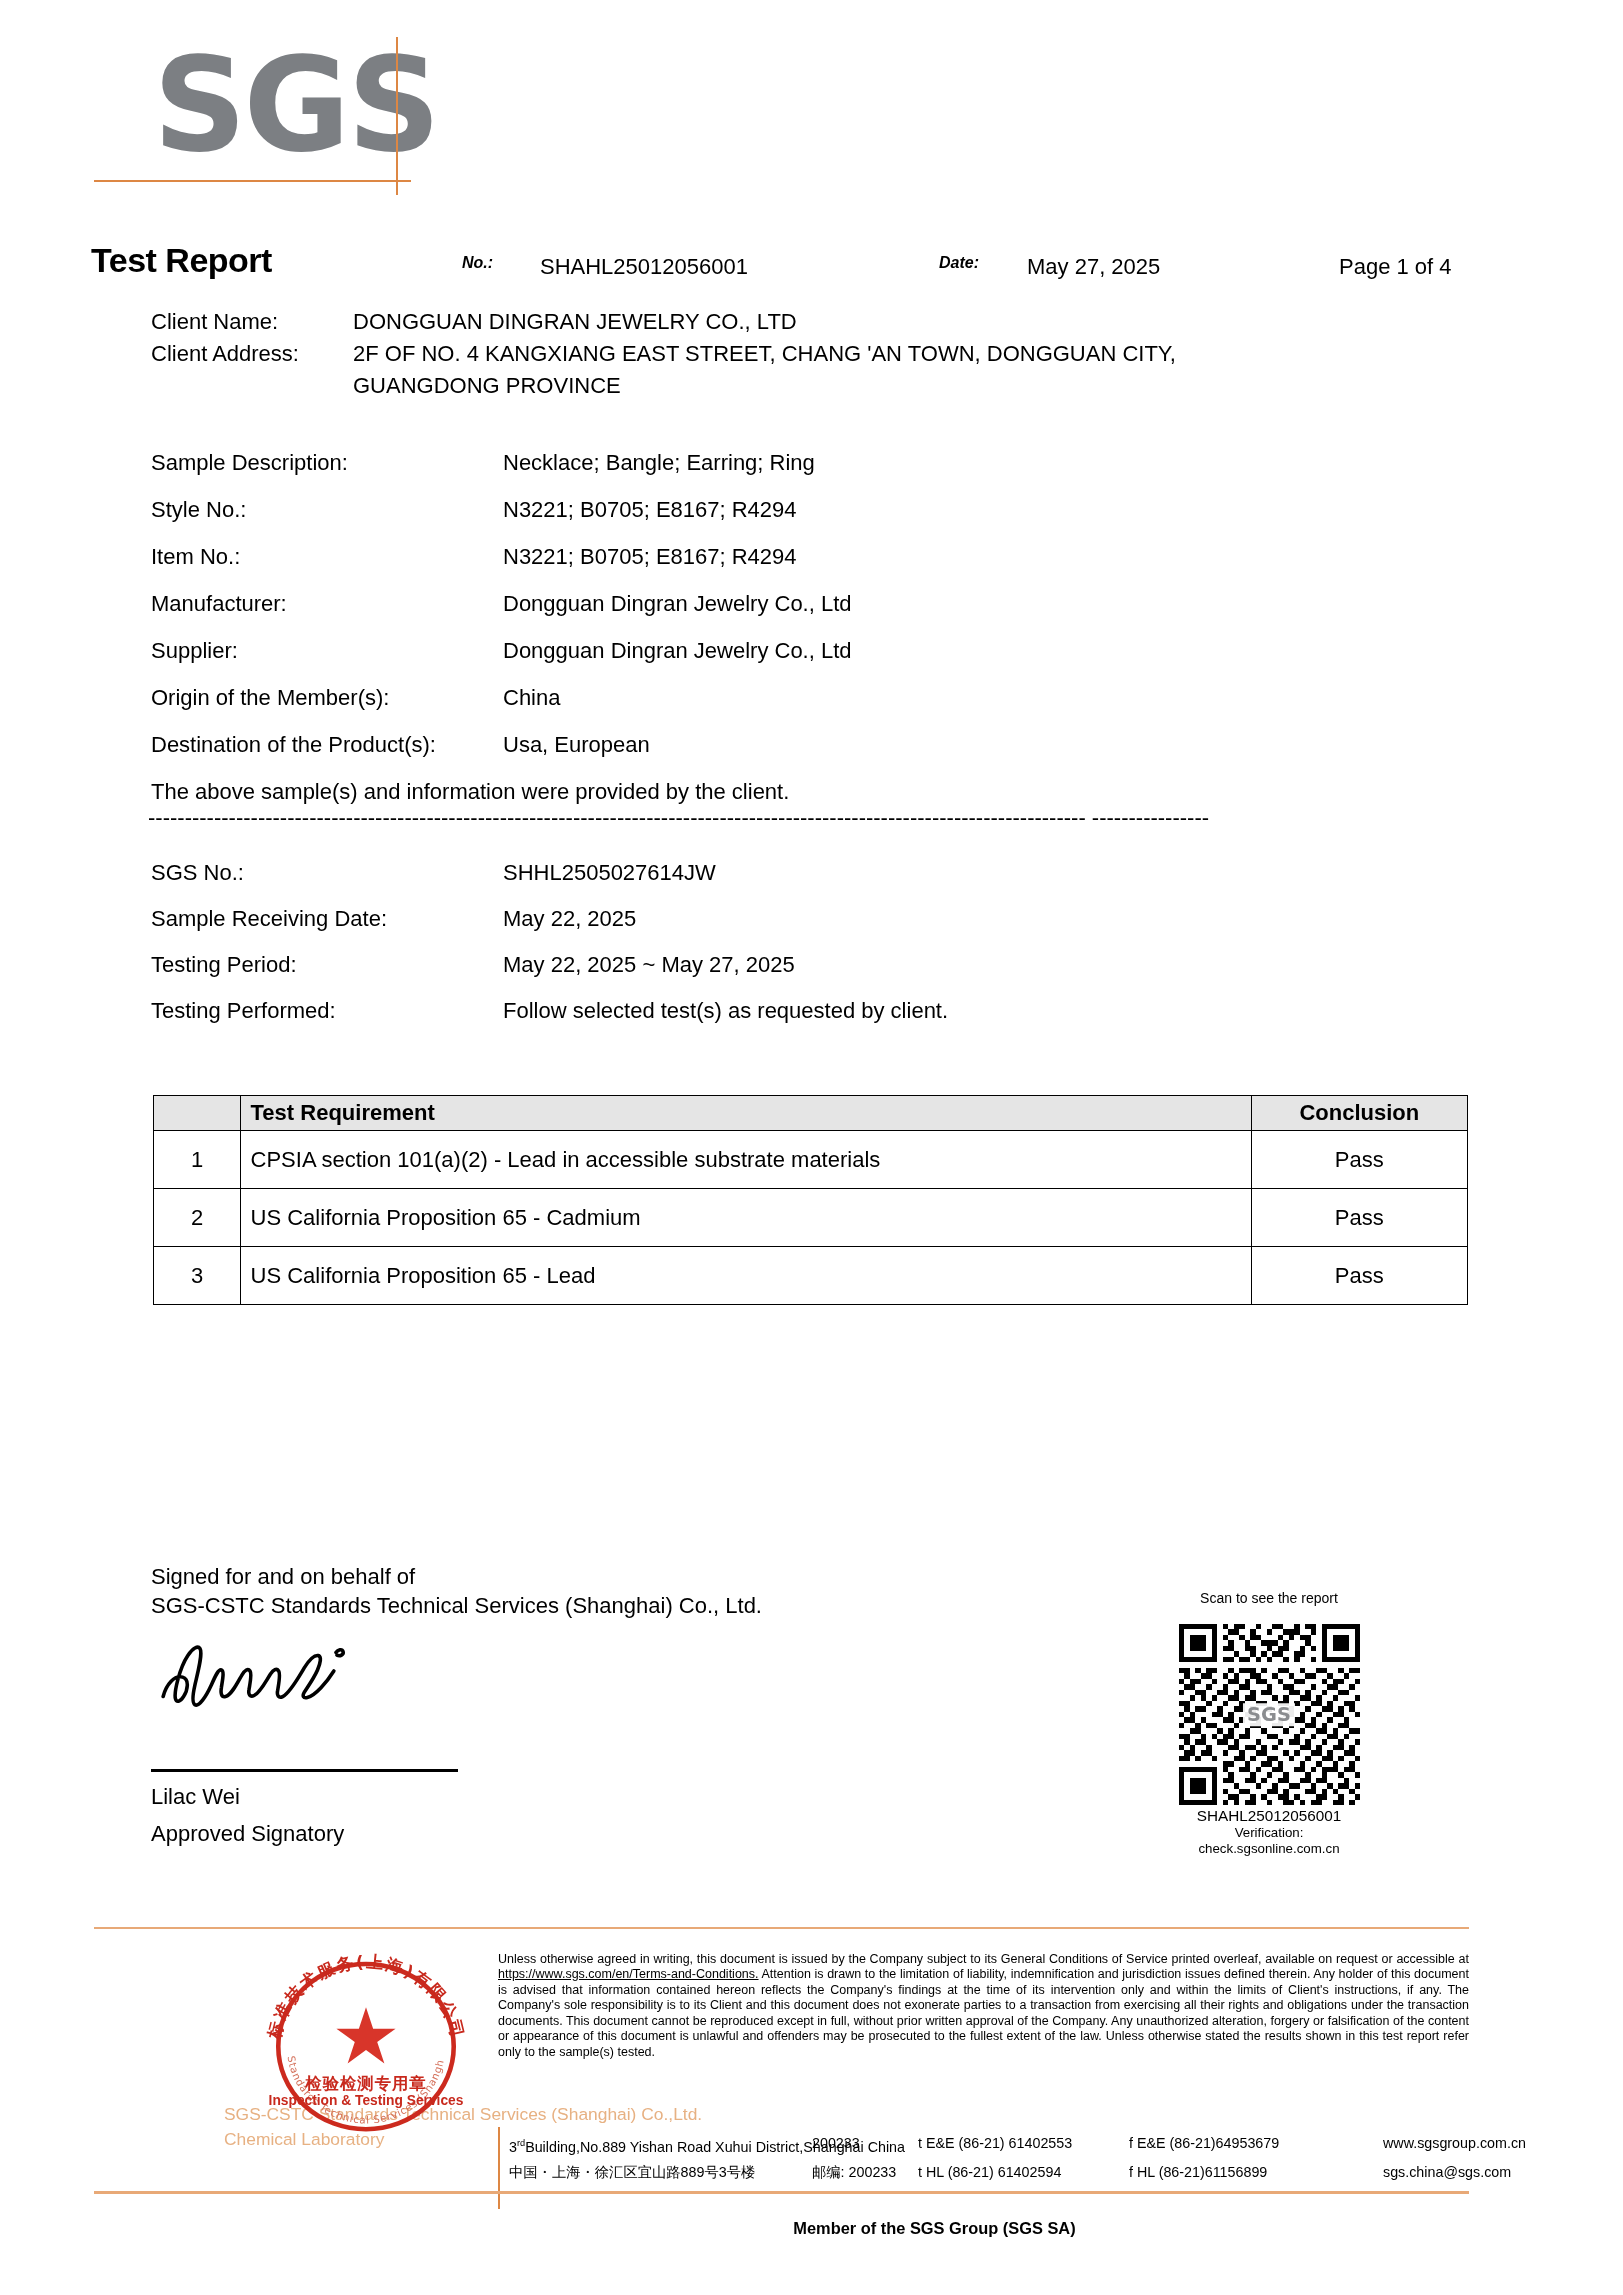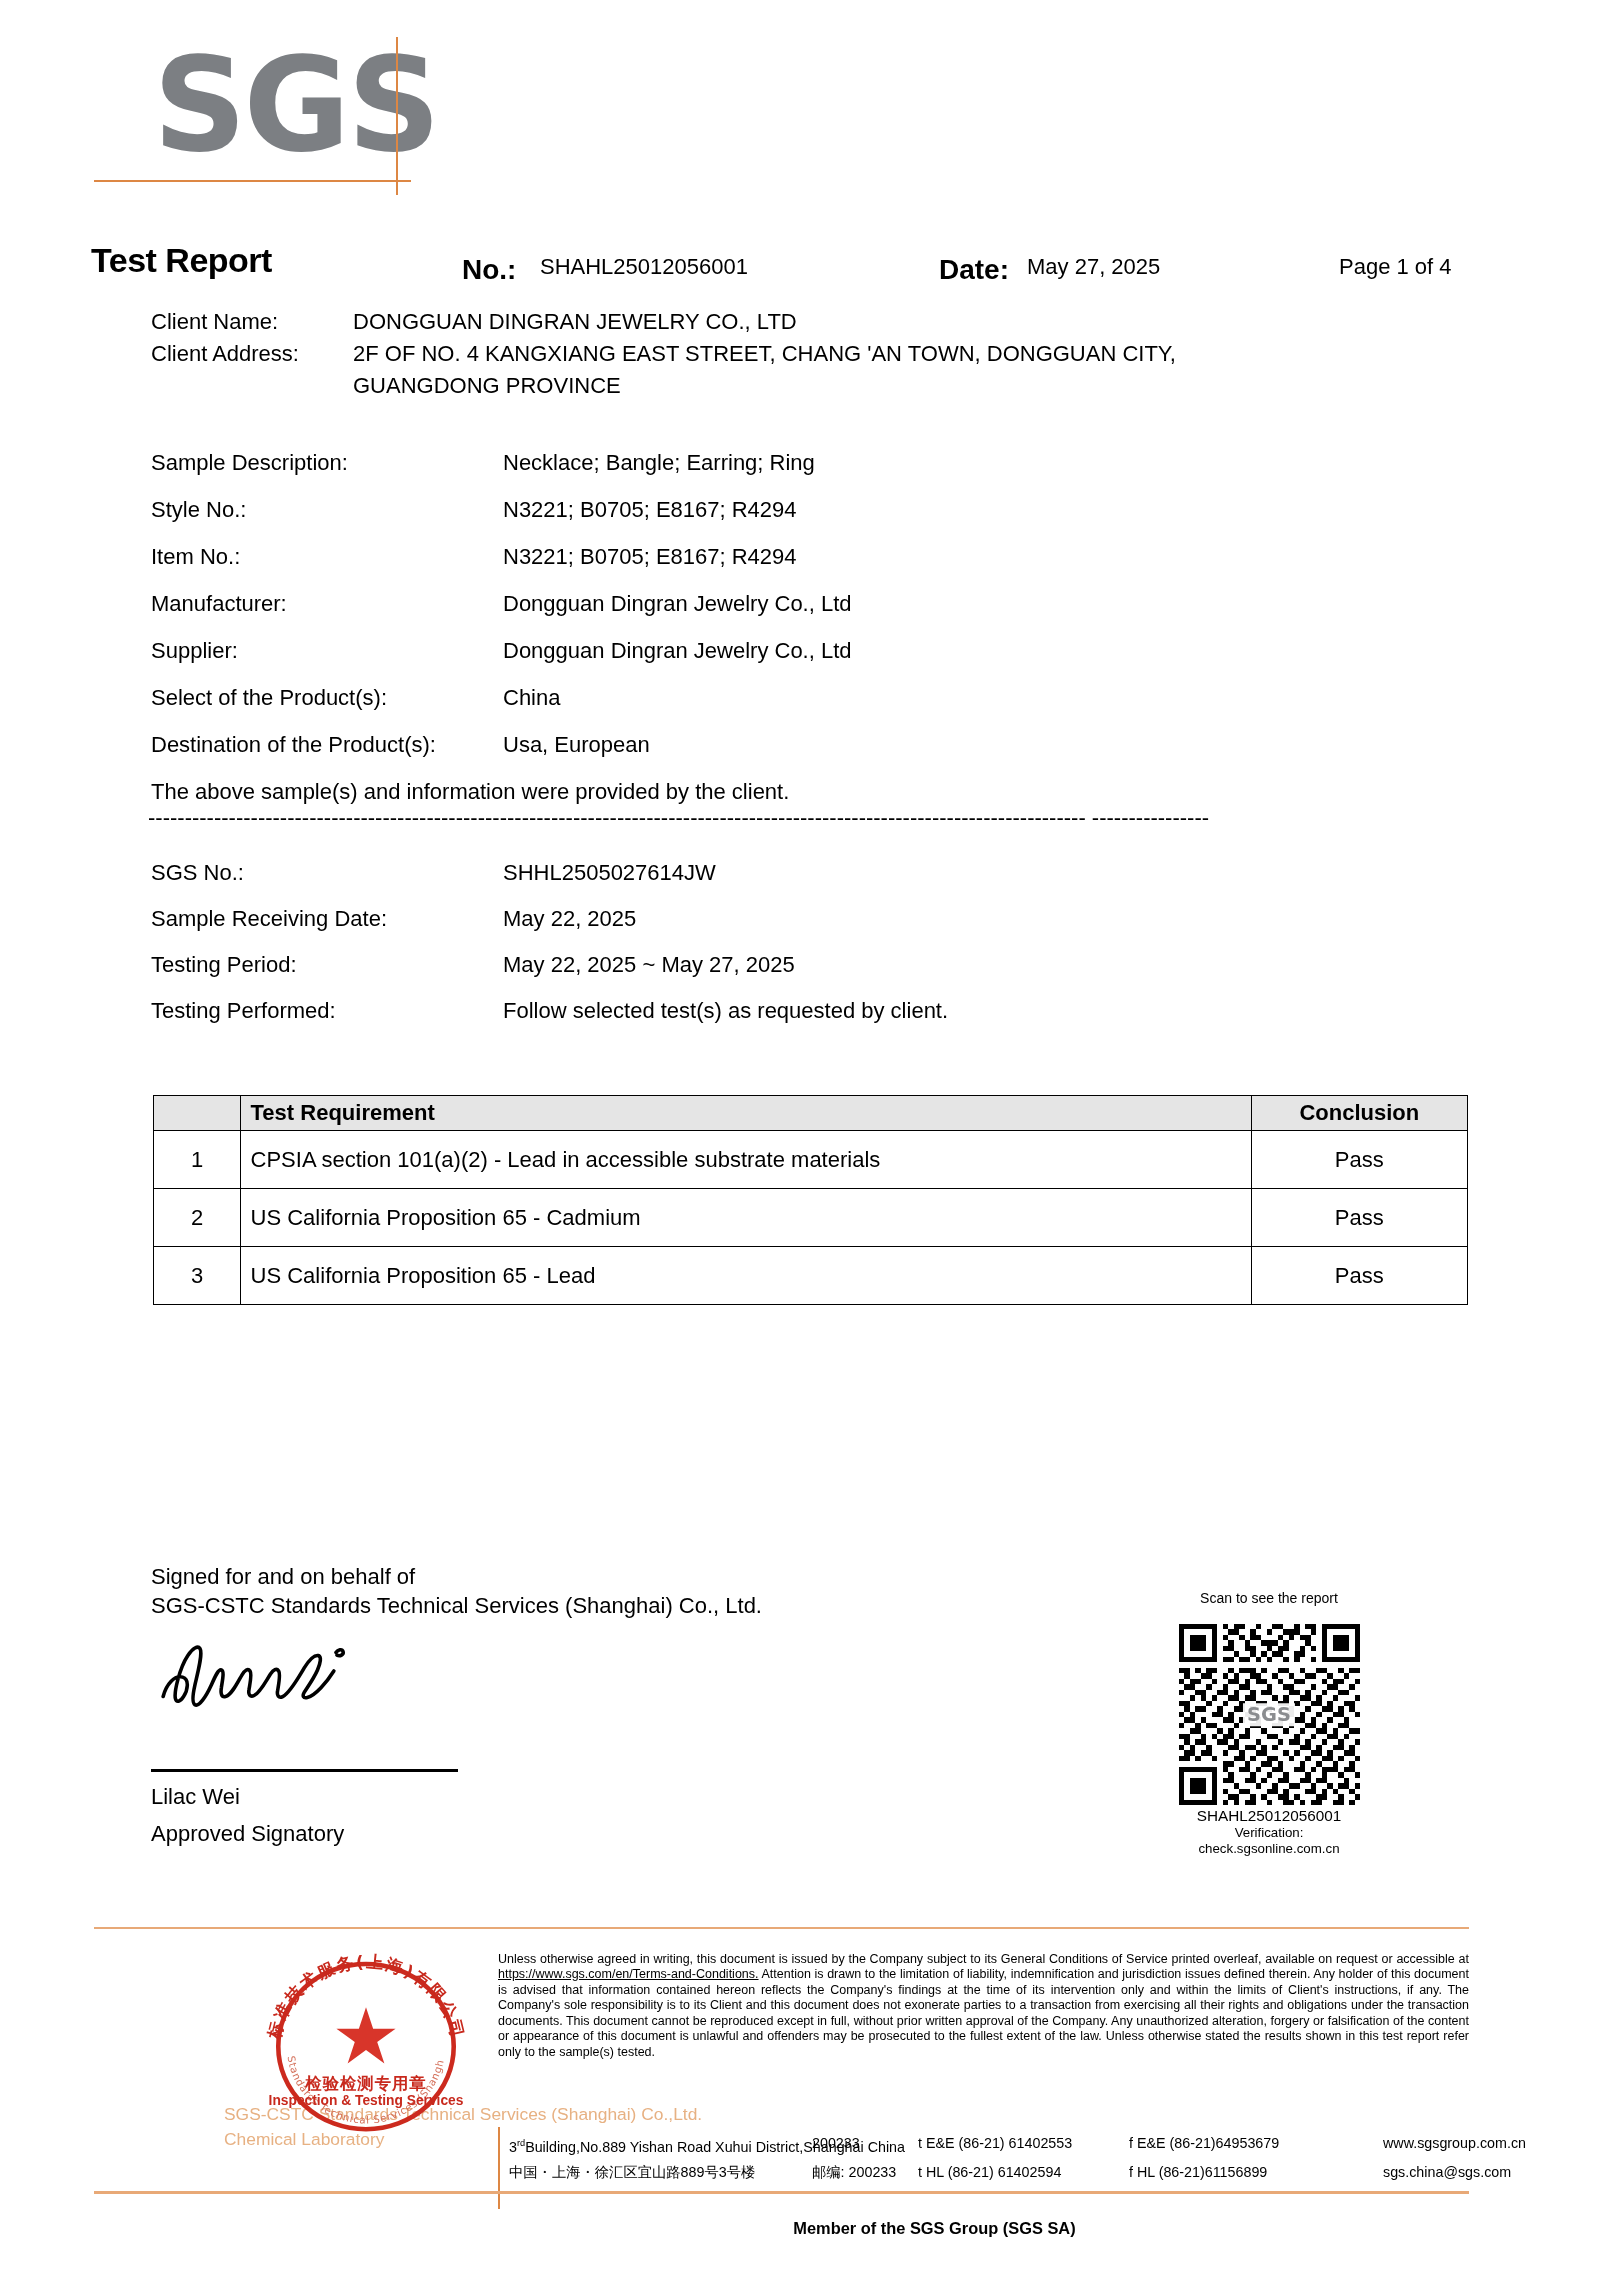--- a/index.html
+++ b/index.html
@@ -30,21 +30,21 @@
     position:absolute; left:396px; top:37px; width:2px; height:158px;
     background:#dd8744;
   }
 
   
   .hdr { position:absolute; left:0; top:245px; width:100%; height:51px; }
   .hdr .title {
     position:absolute; left:91px; top:-4.1px;
     font-size:34px; font-weight:bold; letter-spacing:-0.5px;
   }
-  .hdr .lbl { position:absolute; font-size:28px; font-weight:bold; top:9.2px; }
+  .hdr .lbl { position:absolute; font-size:16px; font-weight:bold; top:9.2px;font-style:italic; }
   .hdr .val { position:absolute; font-size:22px; top:9.2px; }
   .hdr .lbl-no   { left:462px; }
   .hdr .val-no   { left:540px; }
   .hdr .lbl-date { left:939px; }
   .hdr .val-date { left:1027px; }
   .hdr .pages    { left:1339px; position:absolute; font-size:22px; top:9.2px; }
 
   
   .client { position:absolute; left:0; top:309px; width:100%; }
   .client .row { position:relative; height:32px; }
@@ -236,21 +236,21 @@
     </div>
     <div class="row">
       <div class="k">Manufacturer:</div>
       <div class="v">Dongguan Dingran Jewelry Co., Ltd</div>
     </div>
     <div class="row">
       <div class="k">Supplier:</div>
       <div class="v">Dongguan Dingran Jewelry Co., Ltd</div>
     </div>
     <div class="row">
-      <div class="k">Select of the Product(s):</div>
+      <div class="k">Origin of the Member(s):</div>
       <div class="v">China</div>
     </div>
     <div class="row">
       <div class="k">Destination of the Product(s):</div>
       <div class="v">Usa, European</div>
     </div>
     <div class="row">
       <div class="note">The above sample(s) and information were provided by the client.</div>
     </div>
   </div>

